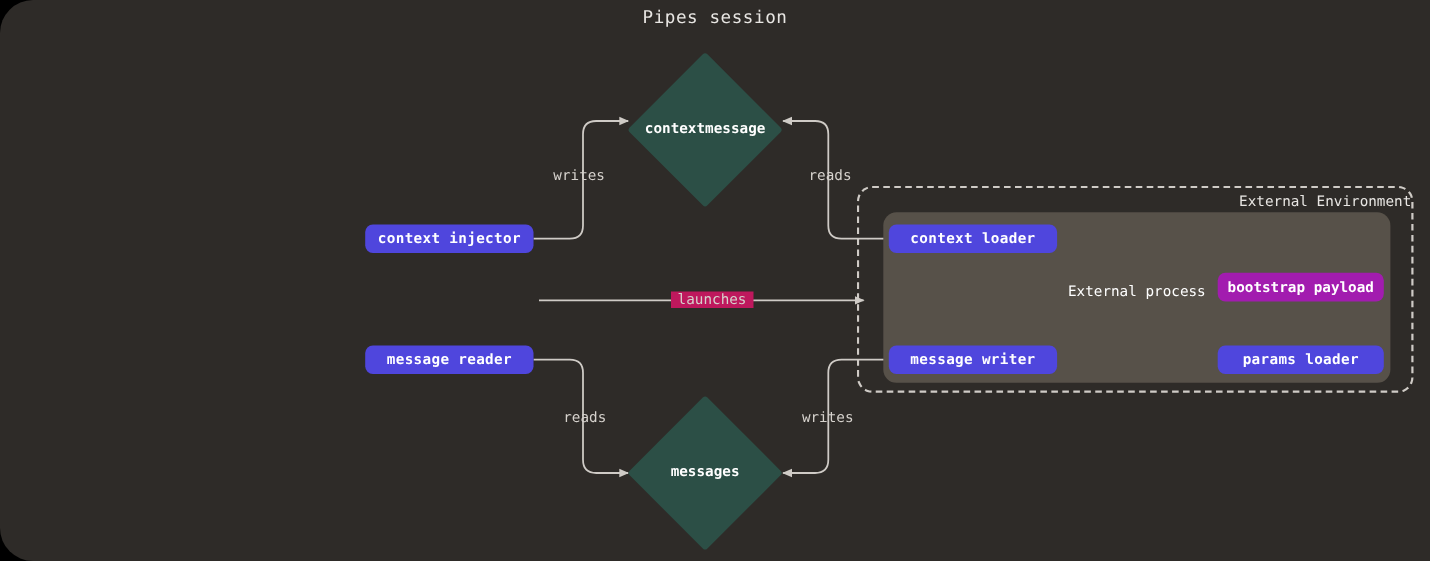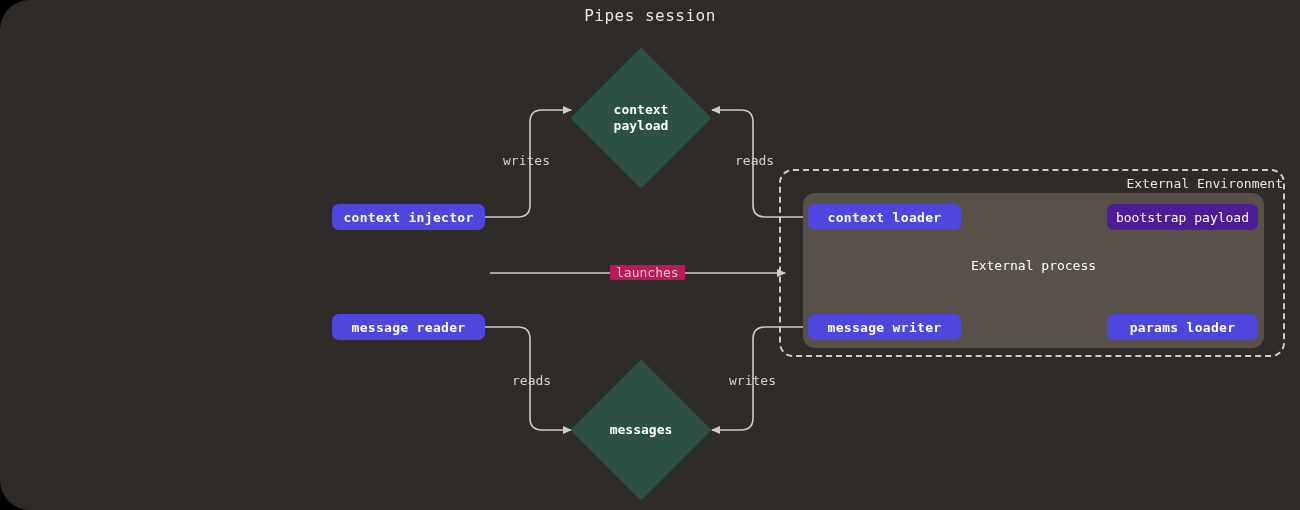--- a/index.html
+++ b/index.html
@@ -75,29 +75,30 @@
     height: 26px;
     letter-spacing: 0.3px;
   }
   #op-context-injector { left: 332px; top: 204px; width: 153px; }
   #op-message-reader   { left: 332px; top: 314px; width: 153px; }
   #op-context-loader   { left: 808px; top: 204px; width: 153px; }
   #op-message-writer   { left: 808px; top: 314px; width: 153px; }
   #op-params-loader    { left: 1107px; top: 314px; width: 151px; }
   
   .asset-rect {
-    background: #4c1d95;
+    background: #a21caf;
     color: #ffffff;
     border-radius: 7px;
     font-size: 13px;
-    font-weight: normal;
+    font-weight: bold;
     display: flex;
     align-items: center;
     justify-content: center;
     height: 26px;
+    margin-top: 44px;
   }
   #asset-bootstrap-payload { left: 1107px; top: 204px; width: 151px; }
   
   .diamond-wrap {
     position: absolute;
     width: 118px;
     height: 118px;
   }
   .diamond-shape {
     position: absolute;
@@ -109,21 +110,21 @@
     transform: rotate(45deg);
     border-radius: 3px;
   }
   .diamond-label {
     position: absolute;
     left: 0;
     top: 0;
     width: 118px;
     height: 118px;
     display: flex;
-    flex-direction: column;
+    flex-direction: row;
     align-items: center;
     justify-content: center;
     color: #ffffff;
     font-size: 13px;
     font-weight: bold;
     line-height: 16px;
     text-align: center;
   }
   #diamond-context-payload { left: 582px; top: 59px; }
   #diamond-messages        { left: 582px; top: 371px; }
@@ -229,21 +230,21 @@
 
   <div class="node op" id="op-context-loader">context loader</div>
   <div class="node op" id="op-message-writer">message writer</div>
   <div class="node op" id="op-params-loader">params loader</div>
   <div class="node asset-rect" id="asset-bootstrap-payload">bootstrap payload</div>
 
   <div class="diamond-wrap" id="diamond-context-payload">
     <div class="diamond-shape"></div>
     <div class="diamond-label">
       <span>context</span>
-      <span>payload</span>
+      <span>message</span>
     </div>
   </div>
 
   <div class="diamond-wrap" id="diamond-messages">
     <div class="diamond-shape"></div>
     <div class="diamond-label">
       <span>messages</span>
     </div>
   </div>
 

